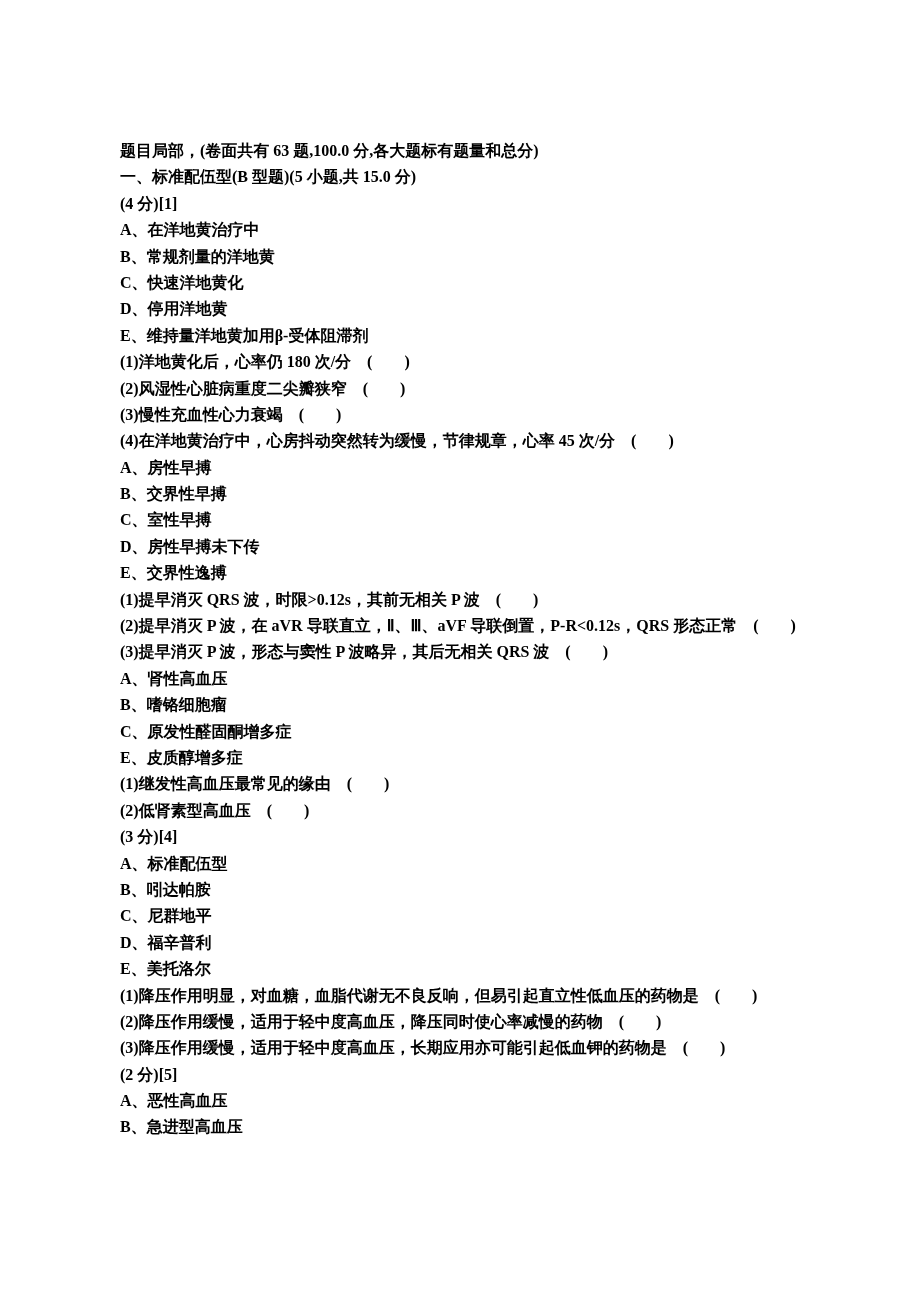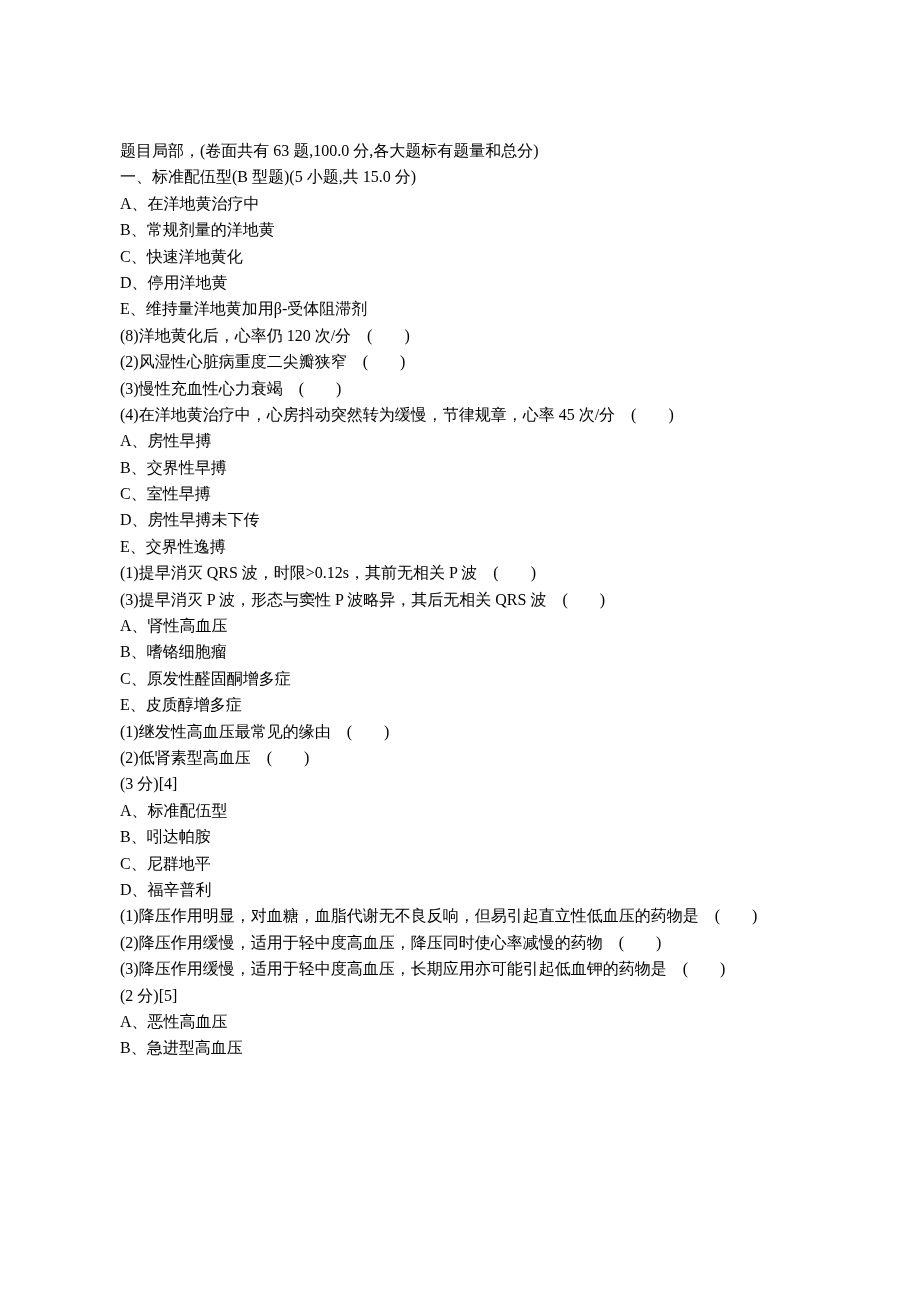--- a/index.html
+++ b/index.html
@@ -13,54 +13,58 @@
   }
   .page {
     width: 920px;
     min-height: 1302px;
     padding: 138px 120px 60px 120px;
     box-sizing: border-box;
   }
   .line {
     white-space: normal;
     word-break: break-all;
+    font-weight: bold;
   }
 </style>
 </head>
 <body>
 
 <div class="page">
   <div class="line">题目局部，(卷面共有 63 题,100.0 分,各大题标有题量和总分)</div>
   <div class="line">一、标准配伍型(B 型题)(5 小题,共 15.0 分)</div>
+  <div class="line">(4 分)[1]</div>
   <div class="line">A、在洋地黄治疗中</div>
   <div class="line">B、常规剂量的洋地黄</div>
   <div class="line">C、快速洋地黄化</div>
   <div class="line">D、停用洋地黄</div>
   <div class="line">E、维持量洋地黄加用β-受体阻滞剂</div>
-  <div class="line">(8)洋地黄化后，心率仍 120 次/分　(　　)</div>
+  <div class="line">(1)洋地黄化后，心率仍 180 次/分　(　　)</div>
   <div class="line">(2)风湿性心脏病重度二尖瓣狭窄　(　　)</div>
   <div class="line">(3)慢性充血性心力衰竭　(　　)</div>
   <div class="line">(4)在洋地黄治疗中，心房抖动突然转为缓慢，节律规章，心率 45 次/分　(　　)</div>
   <div class="line">A、房性早搏</div>
   <div class="line">B、交界性早搏</div>
   <div class="line">C、室性早搏</div>
   <div class="line">D、房性早搏未下传</div>
   <div class="line">E、交界性逸搏</div>
   <div class="line">(1)提早消灭 QRS 波，时限&gt;0.12s，其前无相关 P 波　(　　)</div>
+  <div class="line">(2)提早消灭 P 波，在 aVR 导联直立，Ⅱ、Ⅲ、aVF 导联倒置，P-R&lt;0.12s，QRS 形态正常　(　　)</div>
   <div class="line">(3)提早消灭 P 波，形态与窦性 P 波略异，其后无相关 QRS 波　(　　)</div>
   <div class="line">A、肾性高血压</div>
   <div class="line">B、嗜铬细胞瘤</div>
   <div class="line">C、原发性醛固酮增多症</div>
   <div class="line">E、皮质醇增多症</div>
   <div class="line">(1)继发性高血压最常见的缘由　(　　)</div>
   <div class="line">(2)低肾素型高血压　(　　)</div>
   <div class="line">(3 分)[4]</div>
   <div class="line">A、标准配伍型</div>
   <div class="line">B、吲达帕胺</div>
   <div class="line">C、尼群地平</div>
   <div class="line">D、福辛普利</div>
+  <div class="line">E、美托洛尔</div>
   <div class="line">(1)降压作用明显，对血糖，血脂代谢无不良反响，但易引起直立性低血压的药物是　(　　)</div>
   <div class="line">(2)降压作用缓慢，适用于轻中度高血压，降压同时使心率减慢的药物　(　　)</div>
   <div class="line">(3)降压作用缓慢，适用于轻中度高血压，长期应用亦可能引起低血钾的药物是　(　　)</div>
   <div class="line">(2 分)[5]</div>
   <div class="line">A、恶性高血压</div>
   <div class="line">B、急进型高血压</div>
 </div>
 
 </body></html>

